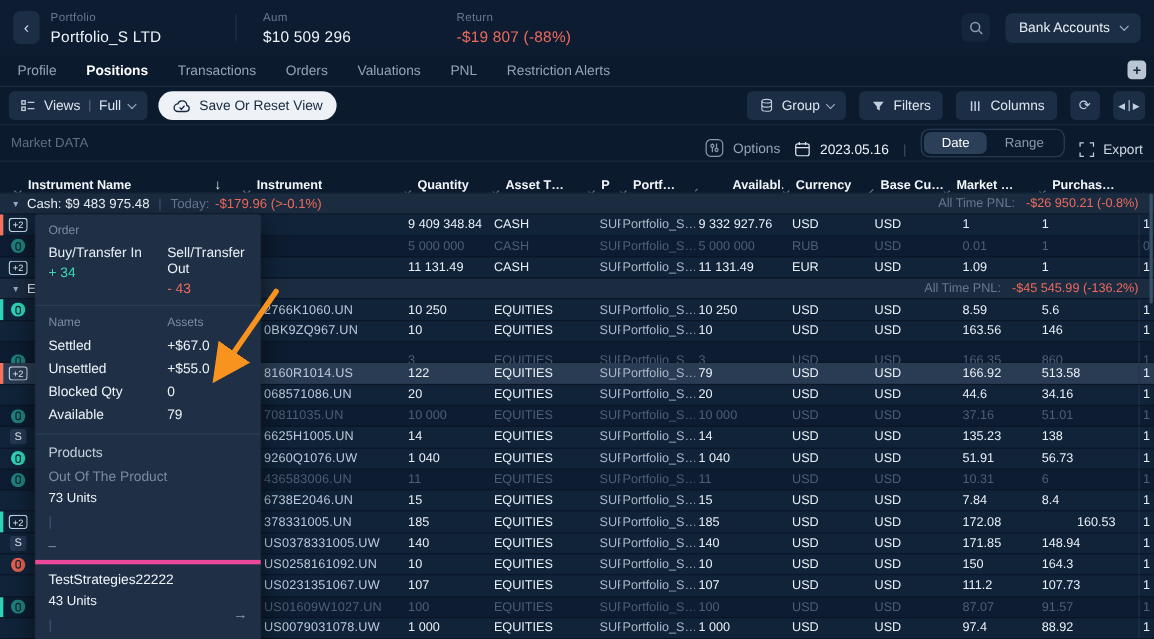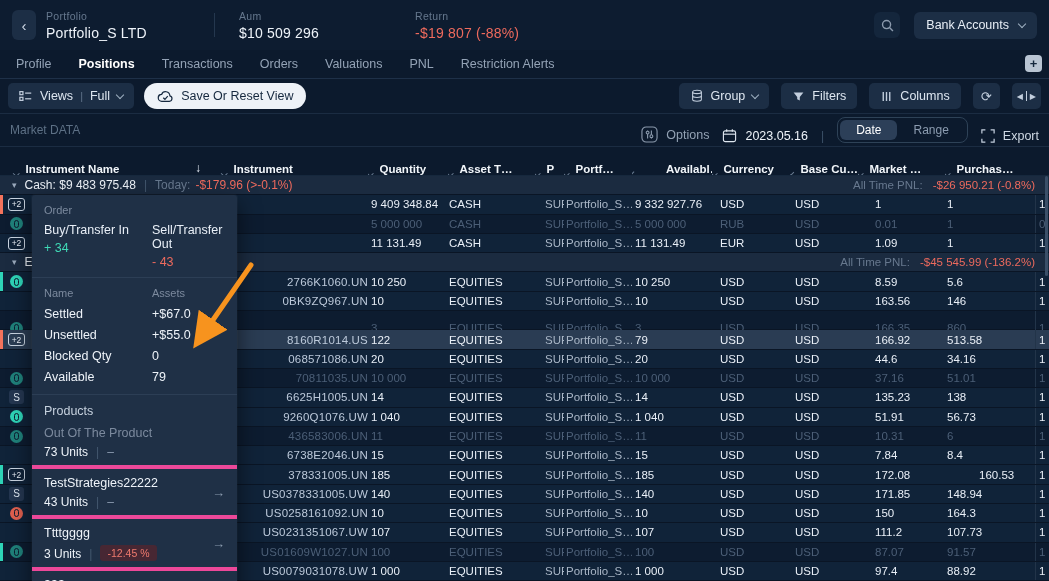--- a/index.html
+++ b/index.html
@@ -66,21 +66,21 @@
   .tbody { position:relative; }
   .tr { height:19.3px; background:#102339; border-bottom:1px solid #0a1525; position:relative; font-size:11.5px; cursor:pointer; }
   .tr.dim { background:#0d1c30; }
   .tr.dim .cell, .tr.dim .code { color:#4c5f77 !important; }
   .tr.dim .badge, .tr.dim .dot { opacity:.55; }
   .tr.selected { background:#2a3c53; }
   .tr .accent { position:absolute; left:0; top:0; bottom:0; width:2.5px; }
   .accent.orange { background:#f4735c; }
   .accent.teal { background:#2ed3b7; }
   .cell { overflow:hidden; white-space:nowrap; color:#e9eff7; }
-  .code { color:#bcc9da; letter-spacing:.2px;text-align:right; }
+  .code { color:#bcc9da; letter-spacing:.2px; }
   .cell.mut { color:#a9b6c6; }
   .cell.last { border-left:1px solid #223449; height:100%; display:flex; align-items:center; padding-left:3px; }
   .namecell { display:flex; align-items:center; padding-left:8px; gap:12px; overflow:hidden; white-space:nowrap; }
   .badge-slot { width:17px; min-width:17px; display:flex; justify-content:center; }
   .badge { width:18px; height:13px; border:1px solid #c9d4e1; border-radius:3px; color:#e8eef6; font-size:8.5px;
            display:flex; align-items:center; justify-content:center; }
   .badge-s { width:15px; height:14px; background:#243650; border-radius:3px; color:#dfe8f2; font-size:10px;
              display:flex; align-items:center; justify-content:center; }
   .dot { width:13px; height:13px; border-radius:50%; display:flex; align-items:center; justify-content:center; }
   .dot.teal { background:#2ed3b7; }
@@ -107,21 +107,21 @@
   .tt-lbl { color:#e9eff7; margin-bottom:4px; }
   .tt-div { height:1px; background:#2c3e55; }
   .tt-heads { color:#7c8a9e; font-size:11px; margin-bottom:8px; }
   .tt-row { display:grid; grid-template-columns:100px 1fr; column-gap:8px; margin-bottom:7px; color:#eef3f9; }
   .tt-row:last-child { margin-bottom:2px; }
   .prods .tt-title { color:#c6d1de; margin-bottom:8px; }
   .prod { padding:7px 12px 6px 12px; border-top:4px solid #ec4899; position:relative; cursor:pointer; }
   .prod.first { border-top:none; padding-top:0; cursor:default; }
   .prod-name { color:#eef3f9; margin-bottom:5px; }
   .prod-name.muted { color:#7c8a9e; }
-  .prod-meta { display:flex; align-items:flex-end; gap:8px; color:#eef3f9; font-size:12px; }
+  .prod-meta { display:flex; align-items:flex-start; gap:8px; color:#eef3f9; font-size:12px;flex-direction:column; }
   .prod-meta .sep { color:#44586f; }
   .prod-meta .dash { color:#8c9cb0; }
   .badge-red { background:#472733; color:#ef7a6e; border-radius:3px; font-size:10.5px; padding:2px 7px; }
   .prod-arrow { position:absolute; right:12px; top:50%; transform:translateY(-50%); color:#8c9cb0; font-size:13px; }
 
   .pointer-arrow { position:absolute; left:0; top:0; z-index:8; pointer-events:none; }
   svg.ic { display:block; }
 </style>
 </head>
 <body>

